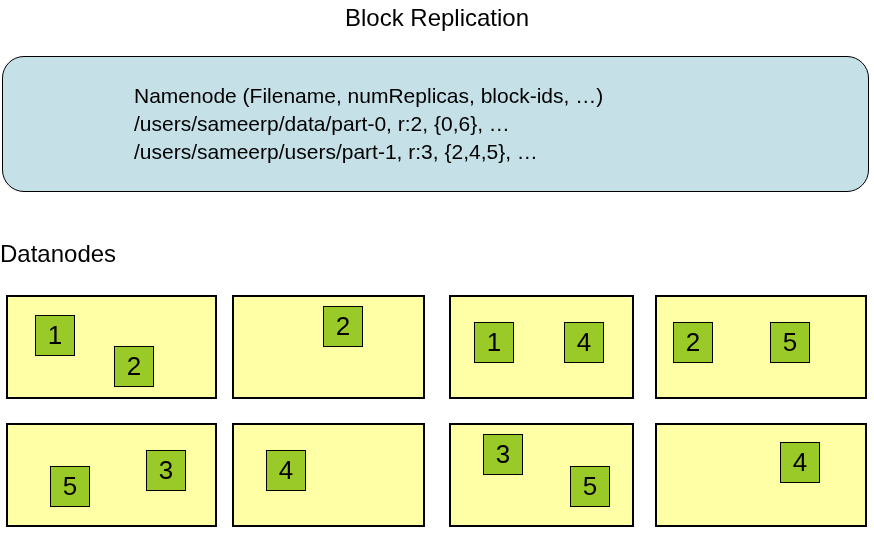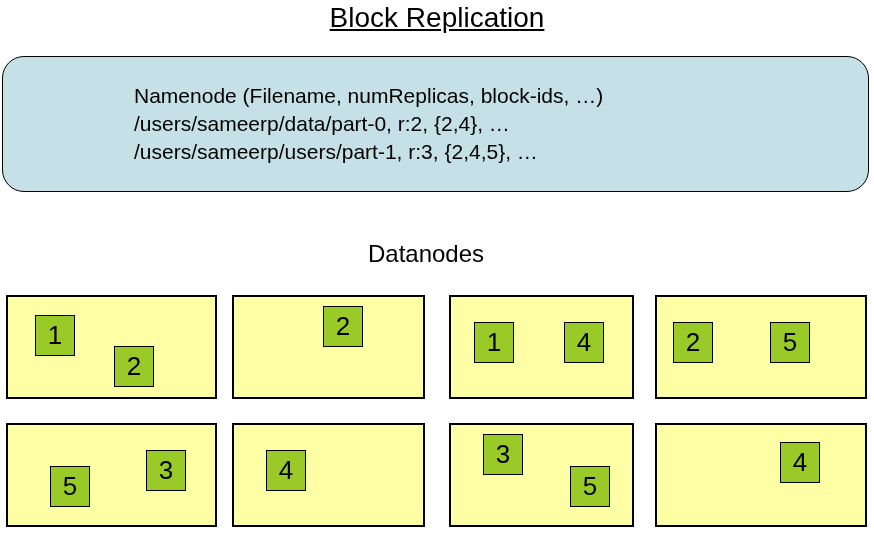--- a/index.html
+++ b/index.html
@@ -14,23 +14,22 @@
     overflow: hidden;
     font-family: "Liberation Sans", sans-serif;
     color: #000;
   }
   .title {
     position: absolute;
     top: 4px;
     left: 0;
     width: 874px;
     text-align: center;
-    font-size: 28px;
+    font-size: 24px;
     line-height: 28px;
-    text-decoration: underline;
   }
   .namenode {
     position: absolute;
     left: 2px;
     top: 56px;
     width: 867px;
     height: 136px;
     box-sizing: border-box;
     background: var(--nn-fill, #c5e0e6);
     border: 1px solid var(--line, #000);
@@ -40,24 +39,22 @@
   .nn-line {
     font-size: 21px;
     line-height: 28px;
     white-space: pre;
   }
   .datanodes-label {
     position: absolute;
     top: 240px;
     left: 0;
     width: 824px;
-    text-align: center;
     font-size: 24px;
     line-height: 28px;
-    margin-left: 14px;
   }
   .dn {
     position: absolute;
     box-sizing: border-box;
     background: var(--dn-fill, #ffffa6);
     border: 2px solid var(--line, #000);
   }
   .blk {
     position: absolute;
     width: 40px;
@@ -71,21 +68,21 @@
     font-size: 26px;
   }
 </style>
 </head>
 <body style="--nn-fill: #c5e0e6; --dn-fill: #ffffa6; --blk-fill: #99ca28; --line: #000000;">
 
 <div class="title">Block Replication</div>
 
 <div class="namenode">
   <div class="nn-line">Namenode (Filename, numReplicas, block-ids, …)</div>
-  <div class="nn-line">/users/sameerp/data/part-0, r:2, {2,4}, …</div>
+  <div class="nn-line">/users/sameerp/data/part-0, r:2, {0,6}, …</div>
   <div class="nn-line">/users/sameerp/users/part-1, r:3, {2,4,5}, …</div>
 </div>
 
 <div class="datanodes-label">Datanodes</div>
 
 <div id="datanodes-grid">
     <div class="dn" style="left: 6px; top: 295px; width: 211px; height: 104px;">
       <div class="blk" style="left: 27px; top: 18px;">1</div>
       <div class="blk" style="left: 106px; top: 49px;">2</div>
     </div>

